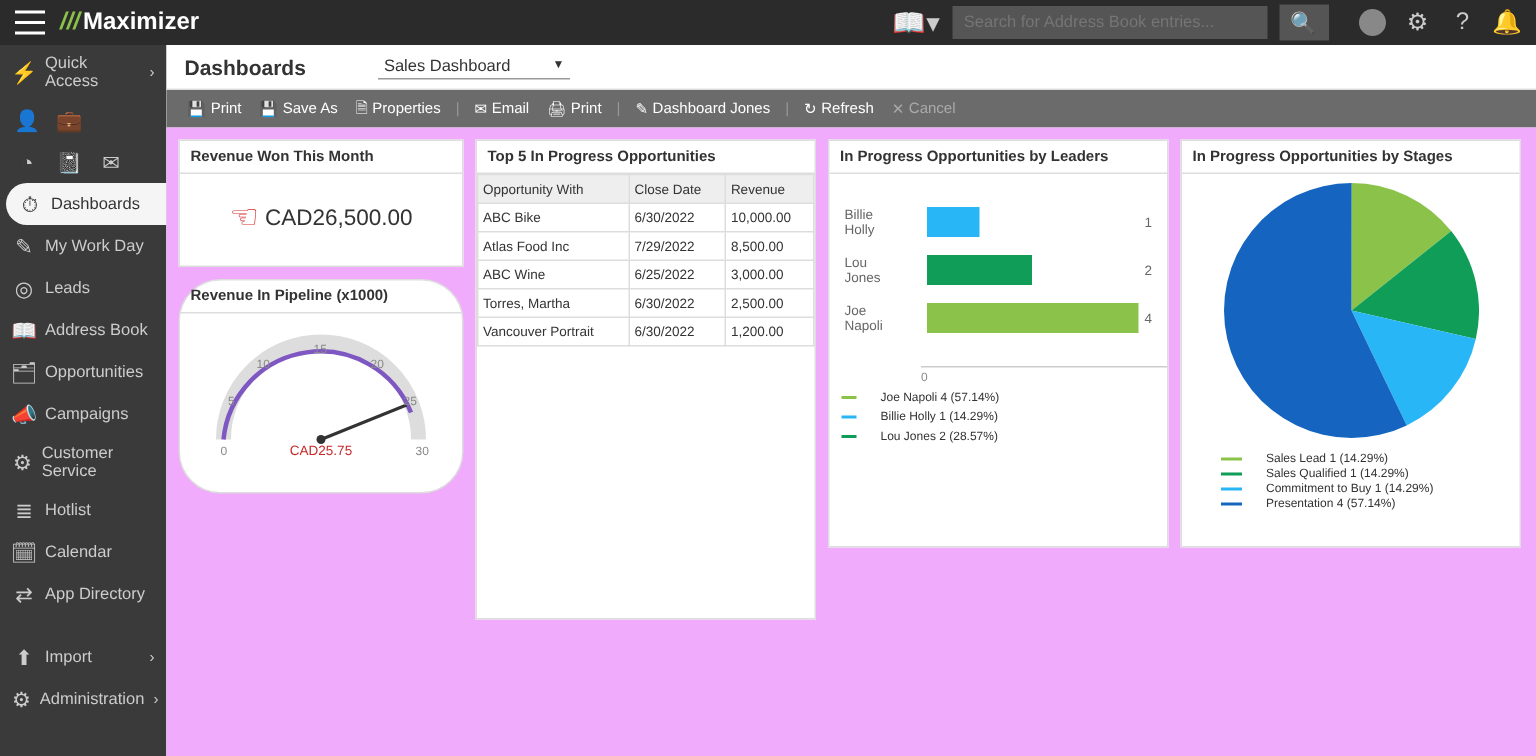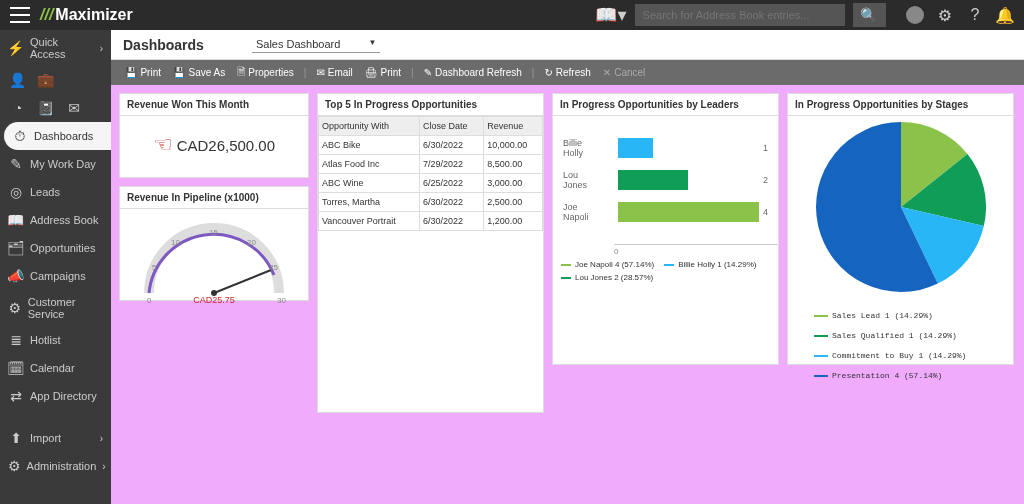--- a/index.html
+++ b/index.html
@@ -45,44 +45,44 @@
 .left-col { display: flex; flex-direction: column; gap: 8px; width: 190px; }
 .panel { border: 1px solid #ddd; background: #fff; }
 .panel-header { font-size: 10px; font-weight: bold; padding: 5px 7px; border-bottom: 1px solid #ddd; }
 .panel-body { padding: 6px; }
 
 .revenue-won { height: 85px; }
 .revenue-won .panel-body { display: flex; align-items: center; justify-content: center; height: 58px; }
 .pointer-hand { font-size: 22px; color: #d32f2f; margin-right: 4px; transform: scaleX(-1); }
 .big-number { font-size: 15px; color: #333; }
 
-.gauge-panel { height: 115px; }
+.gauge-panel { height: 143px; border-radius: 28px; }
 .gauge-svg { display: block; margin: 0 auto; }
 
 .top5-panel { width: 227px; height: 320px; }
 .opp-table { width: 100%; border-collapse: collapse; font-size: 9px; }
 .opp-table th, .opp-table td { border: 1px solid #ddd; padding: 4px 3px; text-align: left; }
 .opp-table th { background: #eee; font-weight: normal; }
 
 .chart-panel { width: 227px; height: 272px; }
 .bar-chart { padding: 10px; }
 .bar-row { display: flex; align-items: center; margin: 12px 0; font-size: 9px; }
 .bar-label { width: 55px; text-align: left; padding-right: 24px; color: #666; }
 .bar-track { flex: 1; height: 20px; position: relative; }
 .bar-fill { height: 100%; }
 .bar-val { margin-left: 4px; color: #666; }
 .bar-axis { border-top: 1px solid #ccc; margin-left: 61px; font-size: 8px; color: #888; padding-top: 2px; }
 .chart-legend { font-size: 8px; padding: 4px 8px; display: flex; flex-wrap: wrap; gap: 4px 10px; }
-.legend-item { display: flex; align-items: center; gap: 4px; }
+.legend-item { display: flex; align-items: center; gap: 16px; }
 .legend-swatch { width: 10px; height: 2px; }
 
 .pie-panel { width: 227px; height: 272px; }
 .pie-wrap { display: flex; flex-direction: column; align-items: center; padding: 6px; }
 .pie-legend { font-size: 8px; margin-top: 8px; align-self: flex-start; padding-left: 20px; }
-.pie-legend .legend-item { margin: 11px 0; font-family: Liberation Mono, monospace; }
+.pie-legend .legend-item { margin: 1px 0; }
 .pie-legend .legend-swatch { width: 14px; }
 </style>
 </head>
 <body>
 
 <div class="topbar">
   <div class="hamburger">
       <span></span>
       <span></span>
       <span></span>
@@ -185,21 +185,21 @@
   </div>
 
   <div class="toolbar">
     <span class="tb-item">💾 <span>Print</span></span>
     <span class="tb-item">💾 <span>Save As</span></span>
     <span class="tb-item">🗎 <span>Properties</span></span>
     <span class="tb-sep">|</span>
     <span class="tb-item">✉ <span>Email</span></span>
     <span class="tb-item">🖨 <span>Print</span></span>
     <span class="tb-sep">|</span>
-    <span class="tb-item">✎ <span>Dashboard Refresh</span></span>
+    <span class="tb-item">✎ <span>Dashboard Jones</span></span>
     <span class="tb-sep">|</span>
     <span class="tb-item">↻ <span>Refresh</span></span>
     <span class="tb-item disabled">✕ <span>Cancel</span></span>
   </div>
 
   <div class="dash-area">
 
     <div class="left-col">
       <div class="panel revenue-won">
         <div class="panel-header">Revenue Won This Month</div>

